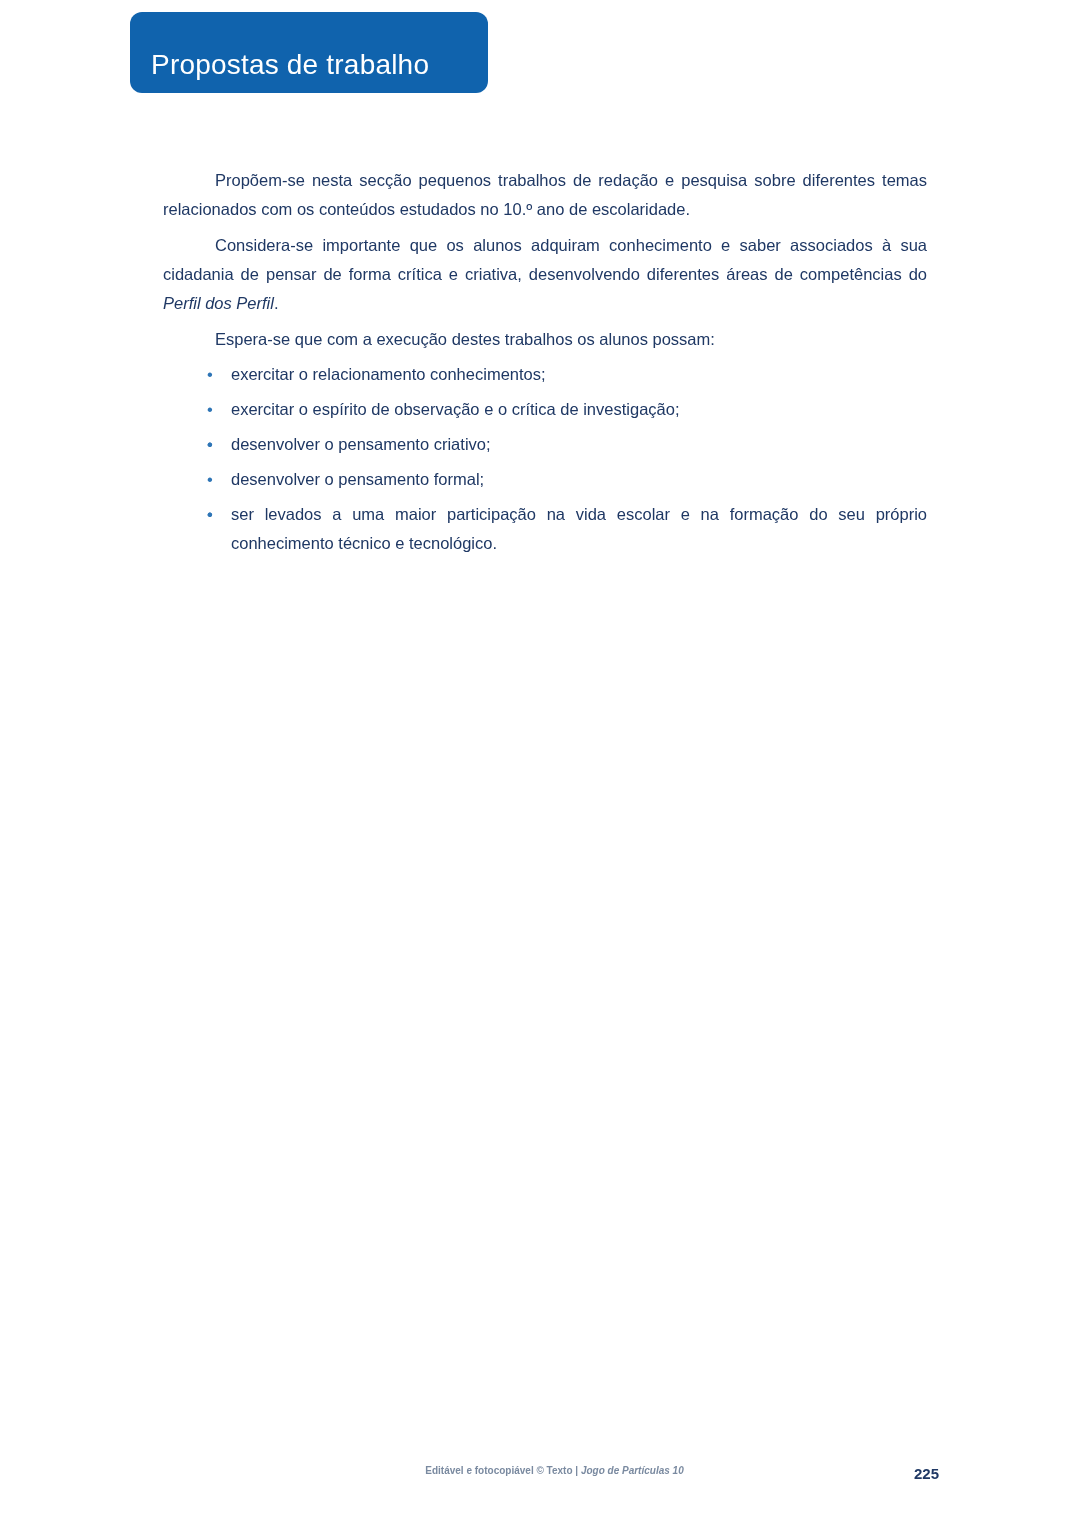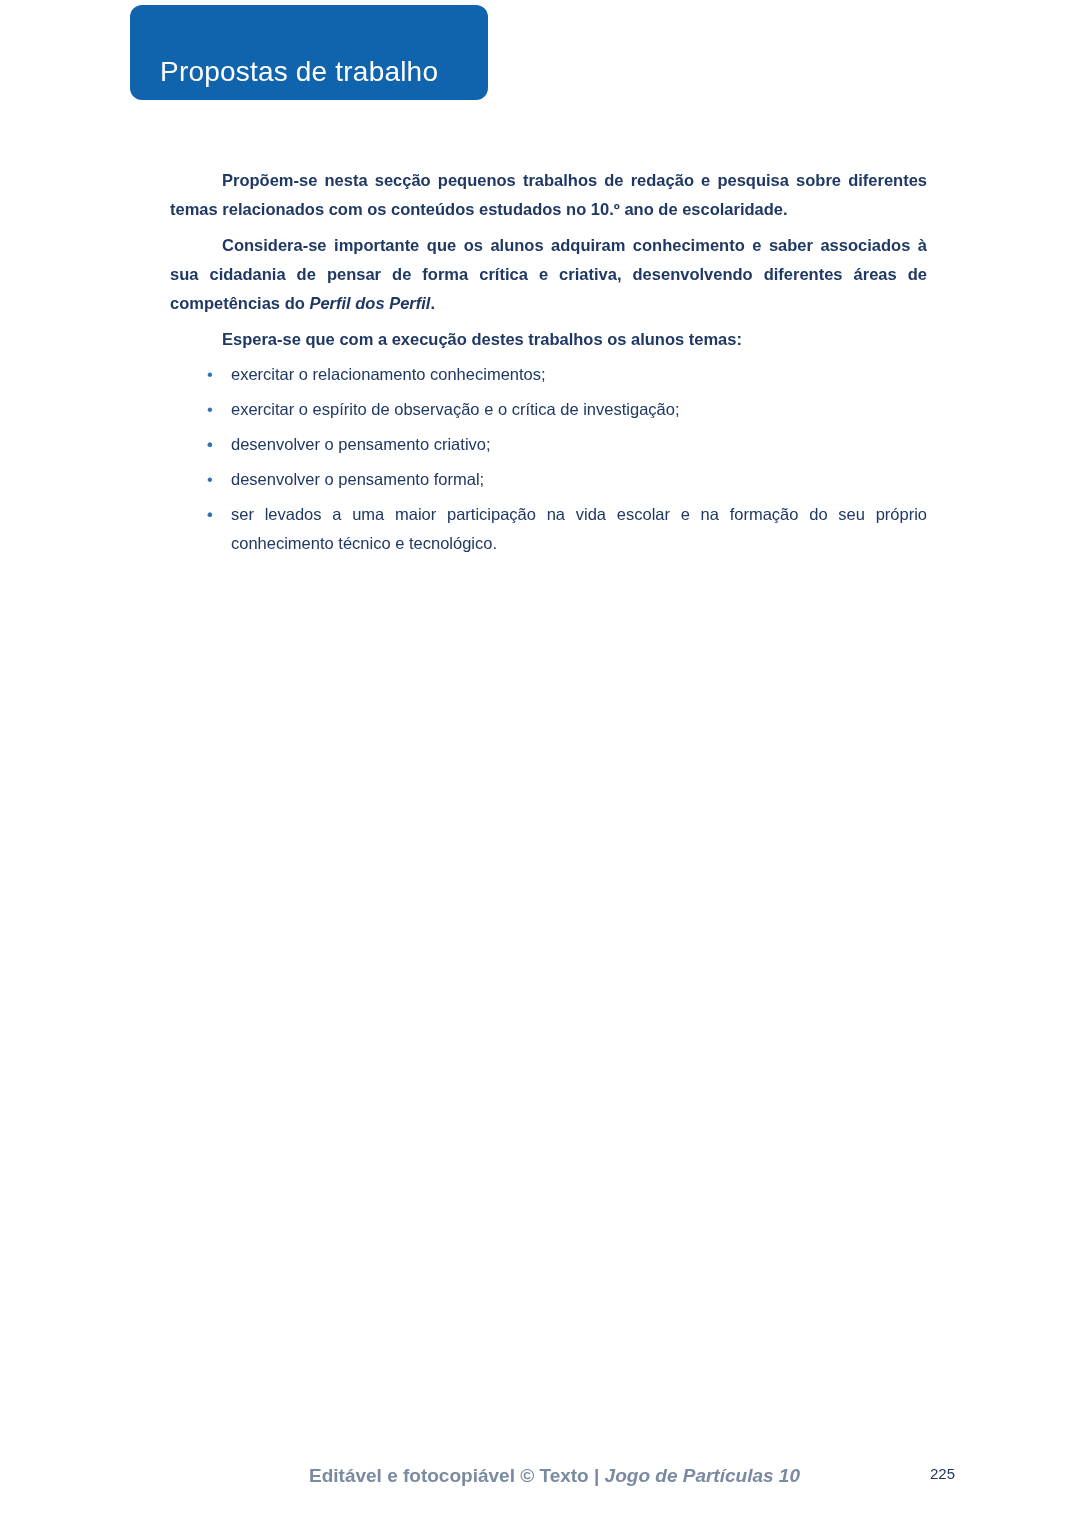--- a/index.html
+++ b/index.html
@@ -17,51 +17,50 @@
   }
   .page {
     position: absolute;
     inset: 0;
     background: #ffffff;
   }
   
   .header-badge {
     position: absolute;
     left: 130px;
-    top: 5px;
+    top: 12px;
     width: 358px;
-    height: 95px;
+    height: 81px;
     background: #1063ad;
     border-radius: 12px;
     display: flex;
     align-items: flex-end;
     box-sizing: border-box;
-    padding: 0 0 14px 30px;
+    padding: 0 0 14px 21px;
   }
   .header-badge .title {
     color: #ffffff;
     font-size: 28px;
     font-weight: 400;
     letter-spacing: 0.2px;
     line-height: 1;
   }
   
   .content {
     position: absolute;
     left: 154px;
     top: 166px;
     width: 773px;
     font-size: 16.5px;
     line-height: 29px;
     text-align: justify;
   }
   .content p {
-    margin: 0 0 7px 16px;
+    margin: 0 0 7px 9px;
     text-indent: 52px;
-    font-weight: bold;
   }
   .content p.no-space {
     margin-bottom: 4px;
   }
   .italic {
     font-style: italic;
   }
   ul.bullets {
     margin: 6px 0 0 0;
     padding: 0 0 0 77px;
@@ -85,49 +84,49 @@
     left: 154px;
     right: 125px;
     bottom: 42px;
     height: 20px;
   }
   .footer-center {
     position: absolute;
     left: 0;
     right: 0;
     text-align: center;
-    font-size: 19px;
+    font-size: 10px;
     font-weight: bold;
     color: #7a8aa0;
   }
   .footer-page {
     position: absolute;
-    right: 0;
+    right: 16px;
     top: 0;
     font-size: 15px;
-    font-weight: normal;
+    font-weight: bold;
     color: #1f3864;
   }
 </style>
 </head>
 <body>
 
 <div class="page">
 
   <div class="header-badge">
     <span class="title">Propostas de trabalho</span>
   </div>
 
   <div class="content">
 
     <p><span>Propõem-se nesta secção pequenos trabalhos de redação e pesquisa sobre diferentes temas relacionados com os conteúdos estudados no 10.º ano de escolaridade.</span></p>
 
     <p><span>Considera-se importante que os alunos adquiram conhecimento e saber associados à sua cidadania de pensar de forma crítica e criativa, desenvolvendo diferentes áreas de competências do </span><span class="italic">Perfil dos Perfil</span><span>.</span></p>
 
-    <p class="no-space"><span>Espera-se que com a execução destes trabalhos os alunos temas:</span></p>
+    <p class="no-space"><span>Espera-se que com a execução destes trabalhos os alunos possam:</span></p>
 
     <ul class="bullets">
       <li><span class="dot">•</span><span>exercitar o relacionamento conhecimentos;</span></li>
       <li><span class="dot">•</span><span>exercitar o espírito de observação e o crítica de investigação;</span></li>
       <li><span class="dot">•</span></li>
       <li><span class="dot">•</span><span>desenvolver o pensamento criativo;</span></li>
       <li><span class="dot">•</span><span>desenvolver o pensamento formal;</span></li>
       <li><span class="dot">•</span></li>
       <li><span class="dot">•</span><span>ser levados a uma maior participação na vida escolar e na formação do seu próprio conhecimento técnico e tecnológico.</span></li>
     </ul>

